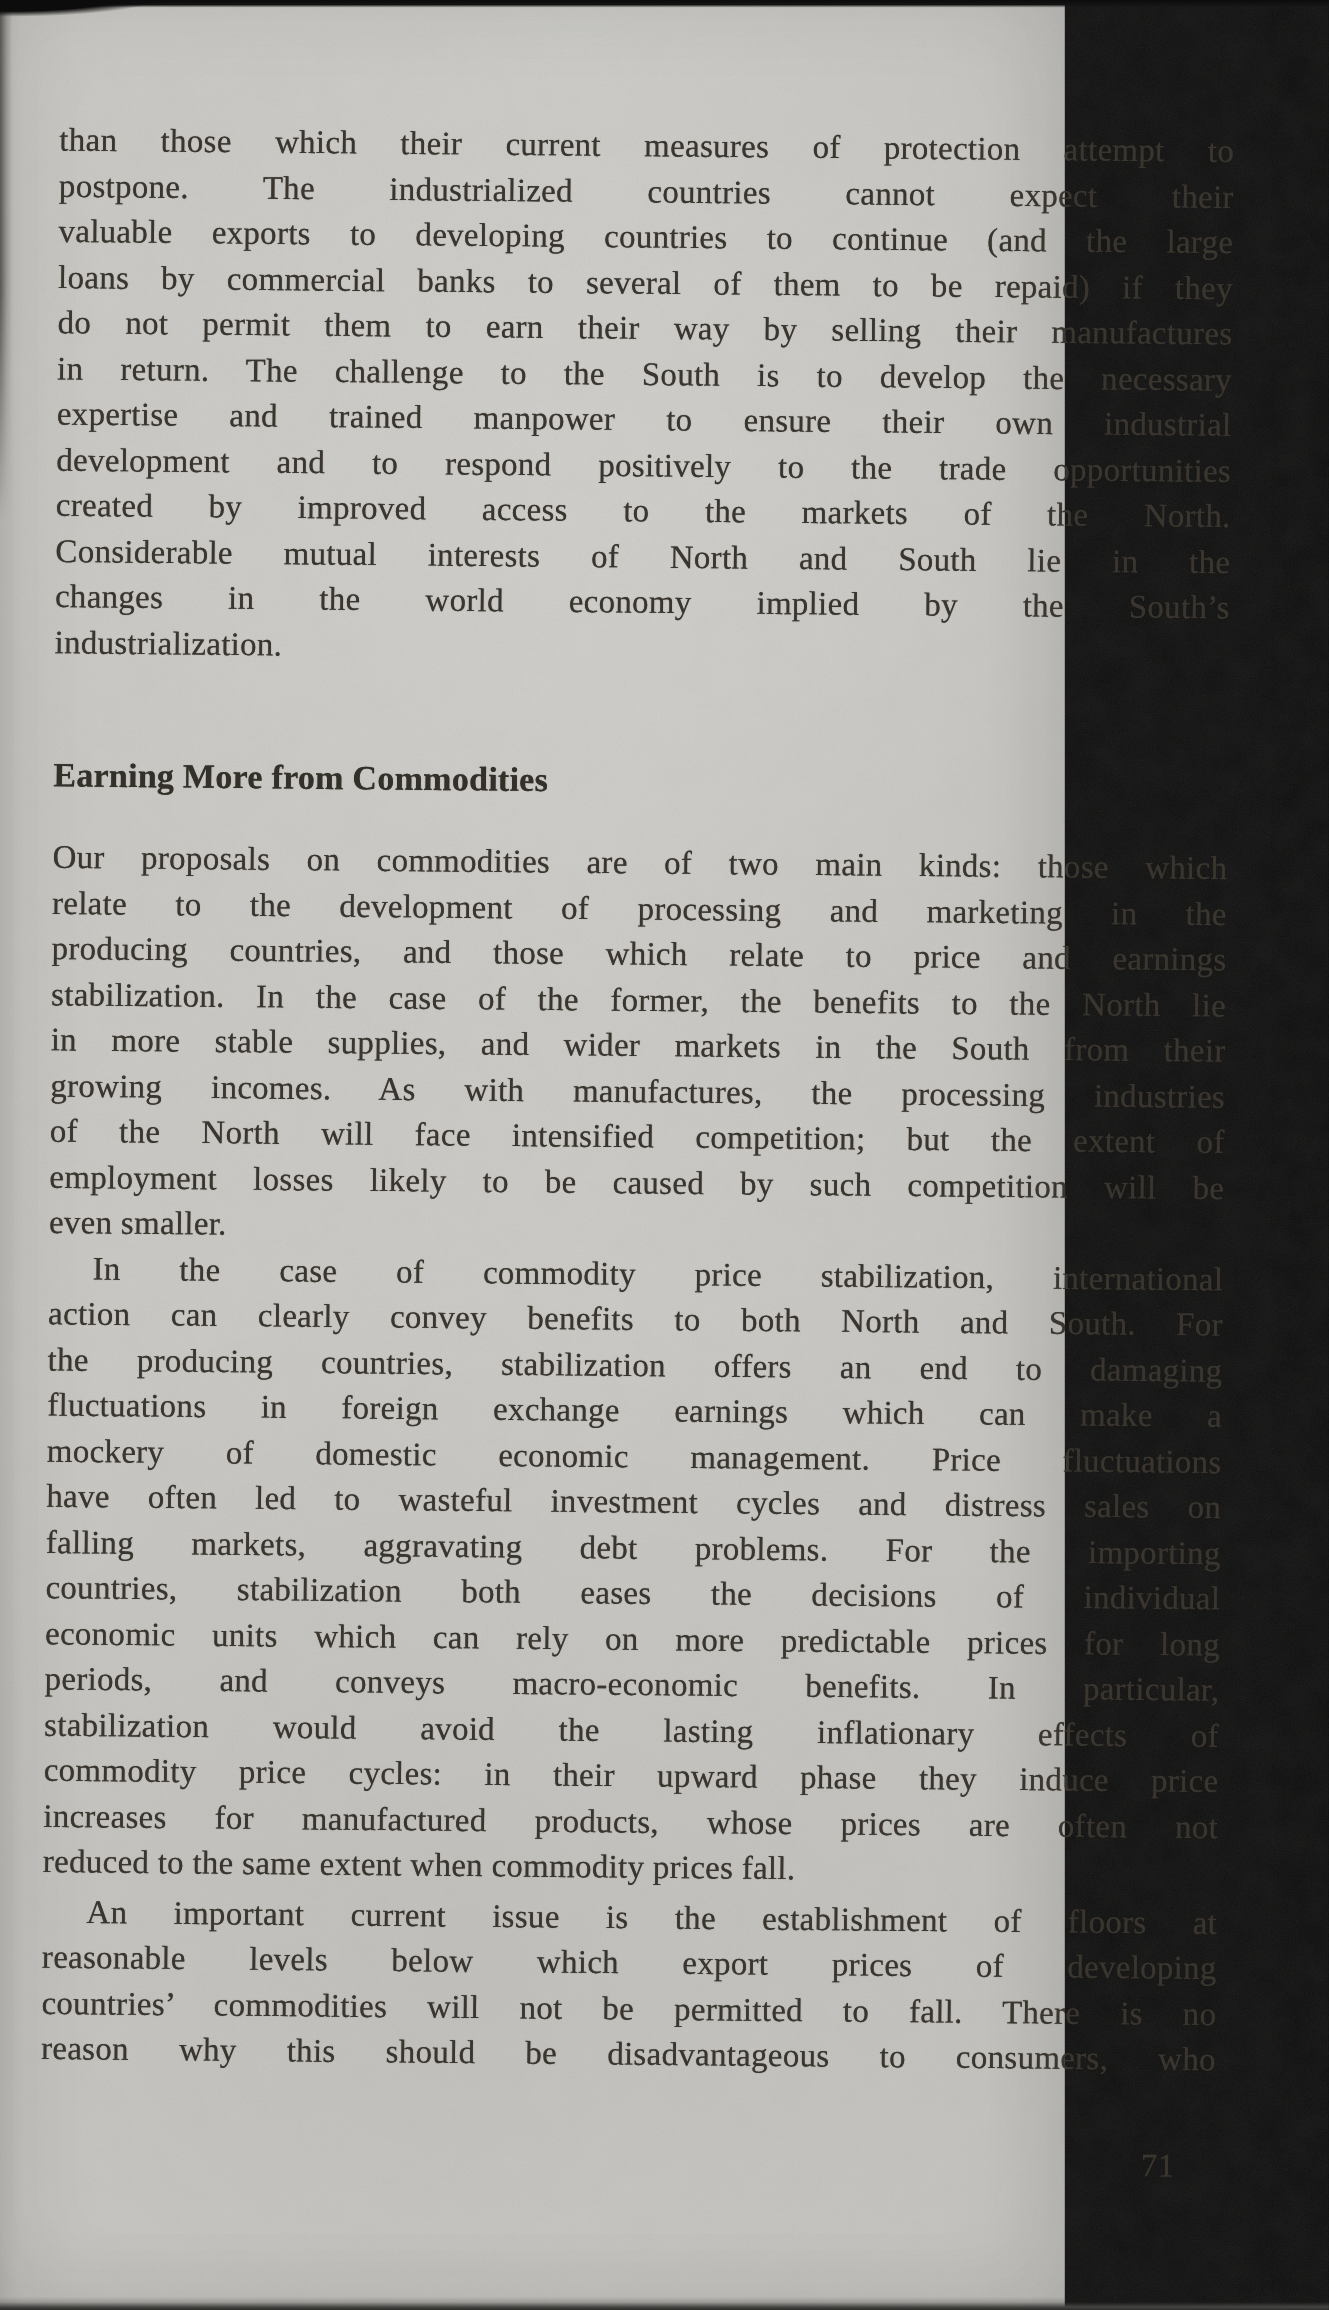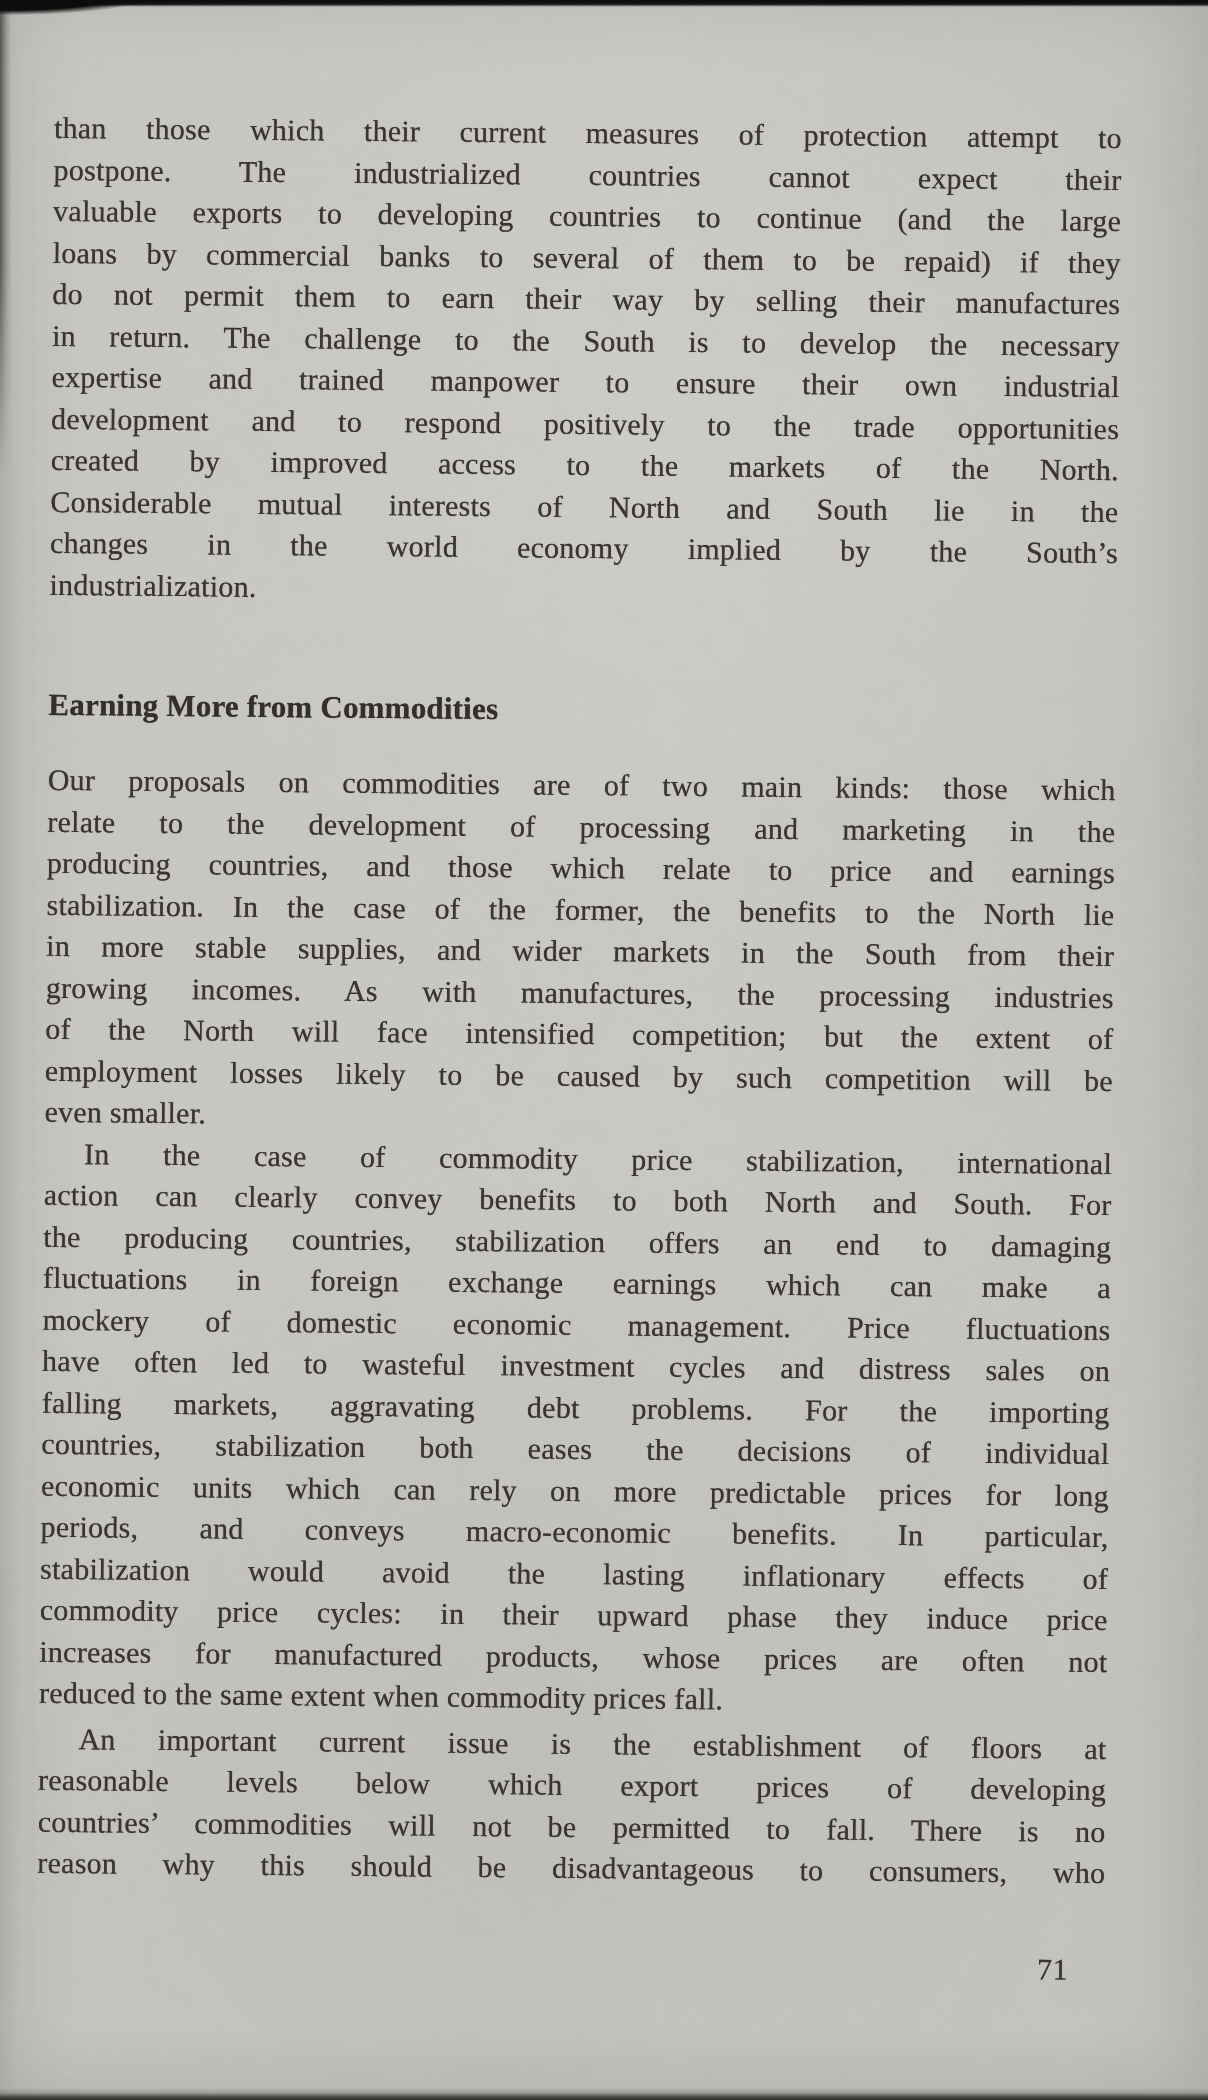--- a/index.html
+++ b/index.html
@@ -5,21 +5,21 @@
   html, body {
     margin: 0; padding: 0;
     width: 1208px; height: 2100px;
     overflow: hidden;
     background: #0e0e0e;
     font-family: "Liberation Serif", "DejaVu Serif", serif;
   }
   .page {
     position: absolute;
     left: 0; top: 0;
-    width: 1208px; height: 2100px;
+    width: 968px; height: 2100px;
     background:
       radial-gradient(ellipse 900px 700px at 58% 22%, rgba(255,255,255,0.09), rgba(255,255,255,0) 70%),
       radial-gradient(ellipse 1000px 900px at 45% 85%, rgba(0,0,0,0.05), rgba(0,0,0,0) 70%),
       linear-gradient(90deg, #bdbcb8 0px, #c8c7c3 18px, #cccbc7 90px, #cecdc9 55%, #cac9c5 88%, #c5c4c0 100%);
     box-shadow: inset 0 0 90px rgba(0,0,0,0.07), inset -14px -20px 70px rgba(0,0,0,0.05);
   }
   .noise {
     position: absolute; left: 0; top: 0;
     pointer-events: none;
   }

